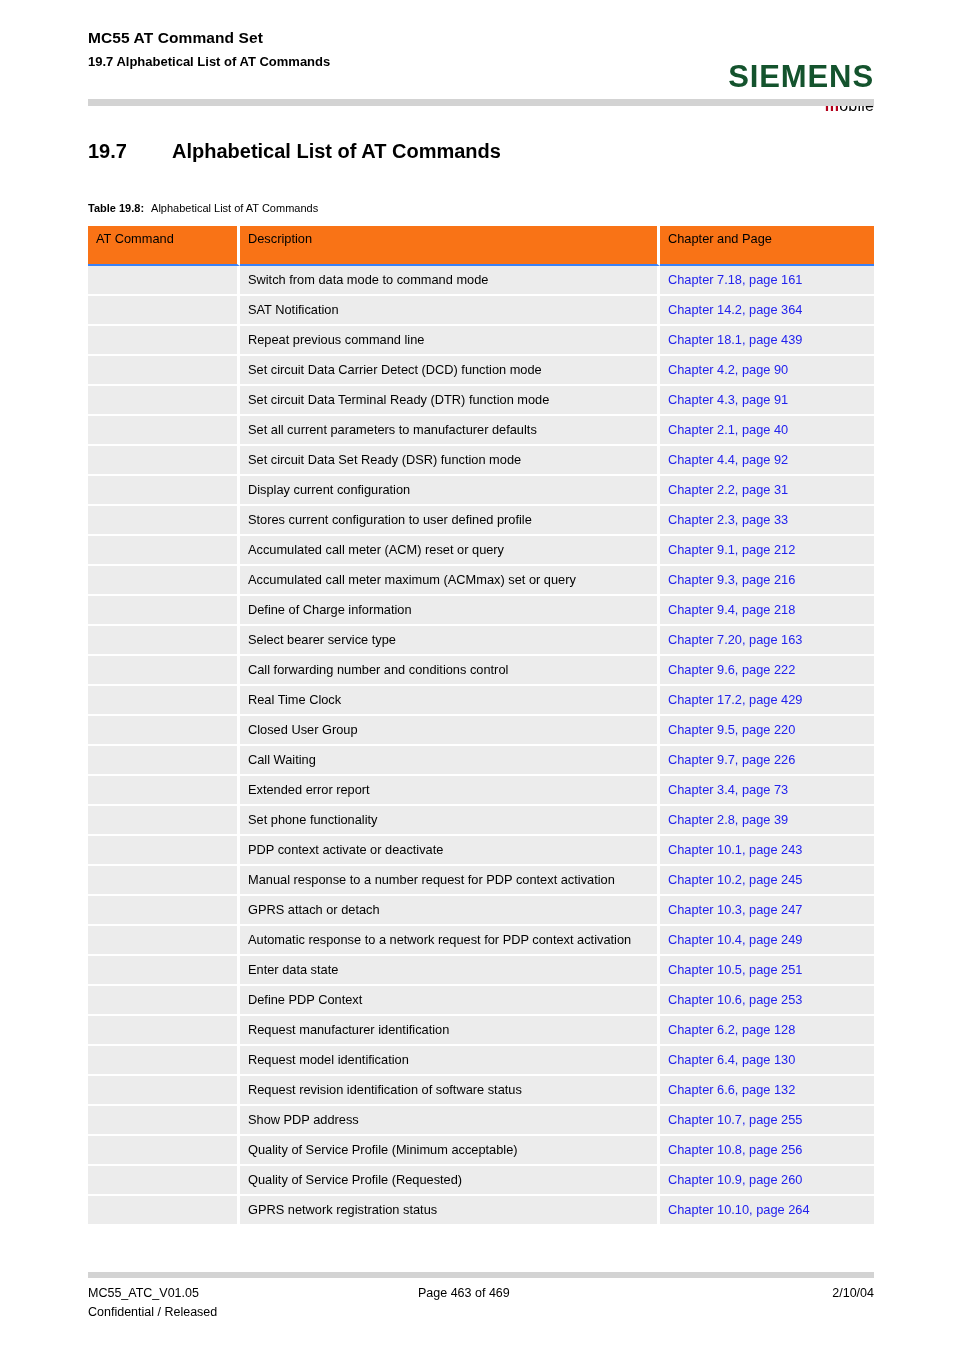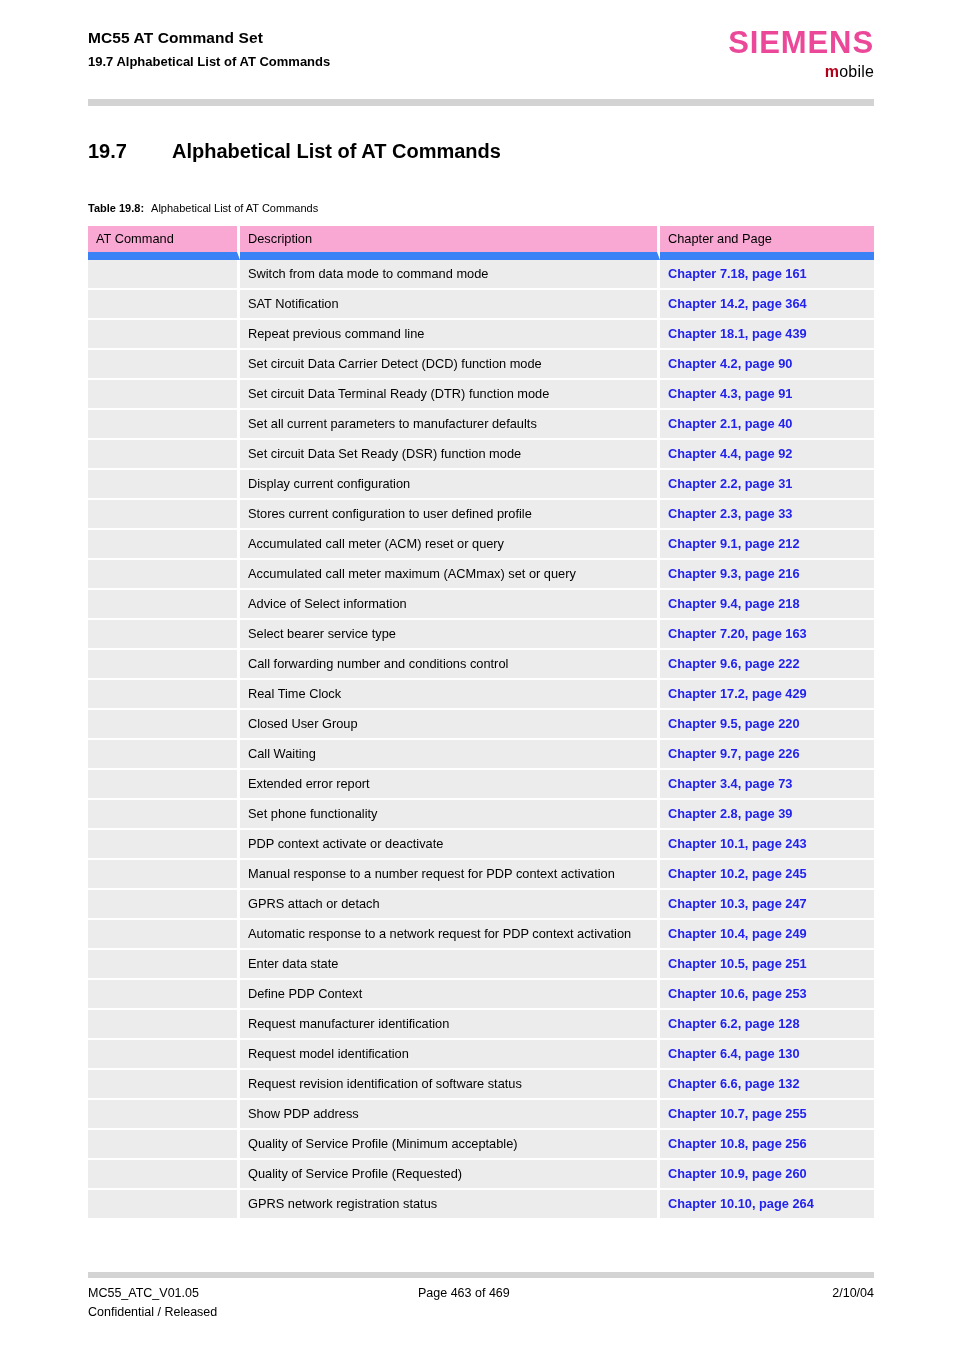--- a/index.html
+++ b/index.html
@@ -53,21 +53,22 @@
     position: absolute;
     right: 0;
     top: -2px;
     text-align: right;
   }
   .logo-siemens {
     font-size: 31px;
     font-weight: bold;
     letter-spacing: 0.9px;
     line-height: 34px;
-    color: #ec4899;
+    color: #14532d;
+    margin-top: 34px;
   }
   .logo-mobile {
     font-size: 16px;
     line-height: 26px;
     letter-spacing: 0.2px;
     color: #000000;
     margin-top: -1px;
   }
   .logo-mobile .m {
     color: #b3001b;
@@ -125,45 +126,44 @@
   .at-table col.c-desc { width: 420px; }
   .at-table col.c-page { width: 214px; }
 
   .at-table th,
   .at-table td {
     padding: 0;
     vertical-align: top;
   }
 
   .at-table thead th {
-    background: #f9a8d4;
+    background: #f97316;
     font-size: 12.8px;
     font-weight: normal;
     text-align: left;
     height: 26px;
     line-height: 26px;
-    padding: 0 0 0 8px;
+    padding: 0 0 12px 8px;
     border-right: 3px solid #ffffff;
-    border-bottom: 8px solid #3b82f6;
+    border-bottom: 2px solid #3b82f6;
   }
   .at-table thead th:last-child {
     border-right: none;
   }
 
   .at-table tbody td {
     background: #ececec;
     font-size: 12.8px;
     line-height: 18px;
     padding: 5px 8px 5px 8px;
     border-right: 3px solid #ffffff;
     border-bottom: 2px solid #ffffff;
   }
   .at-table tbody td:last-child {
     border-right: none;
-    font-weight: bold;
   }
   .at-table tbody tr:last-child td {
     border-bottom: none;
   }
 
   .cell-cmd {
     min-height: 18px;
   }
   .cell-page {
     color: #2222ee;
@@ -284,21 +284,21 @@
           <td class="cell-desc">Accumulated call meter (ACM) reset or query</td>
           <td class="cell-page">Chapter 9.1, page 212</td>
         </tr>
         <tr>
           <td class="cell-cmd"></td>
           <td class="cell-desc">Accumulated call meter maximum (ACMmax) set or query</td>
           <td class="cell-page">Chapter 9.3, page 216</td>
         </tr>
         <tr>
           <td class="cell-cmd"></td>
-          <td class="cell-desc">Advice of Select information</td>
+          <td class="cell-desc">Define of Charge information</td>
           <td class="cell-page">Chapter 9.4, page 218</td>
         </tr>
         <tr>
           <td class="cell-cmd"></td>
           <td class="cell-desc">Select bearer service type</td>
           <td class="cell-page">Chapter 7.20, page 163</td>
         </tr>
         <tr>
           <td class="cell-cmd"></td>
           <td class="cell-desc">Call forwarding number and conditions control</td>

